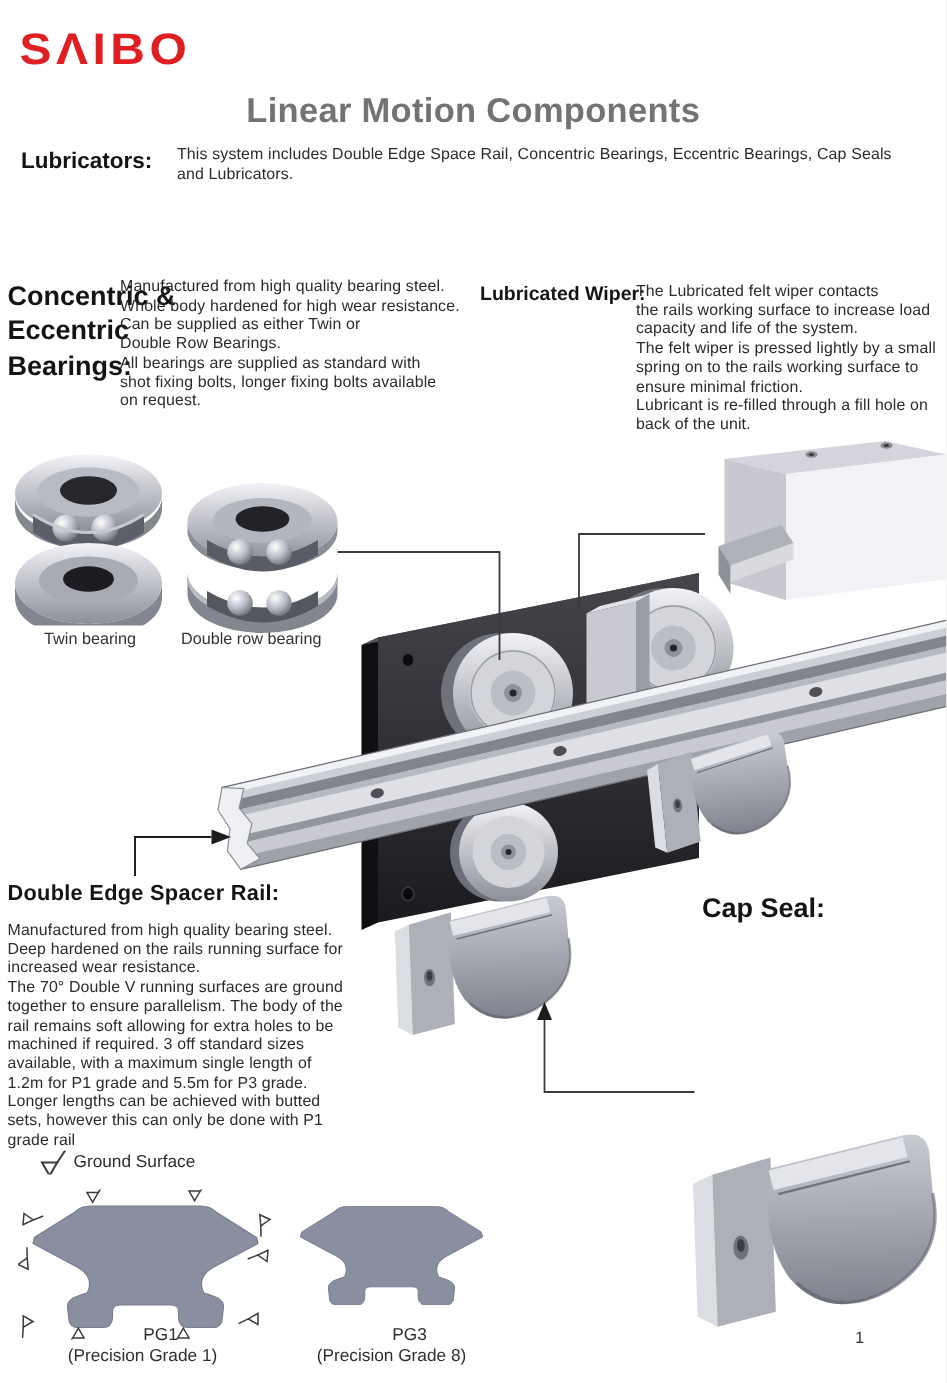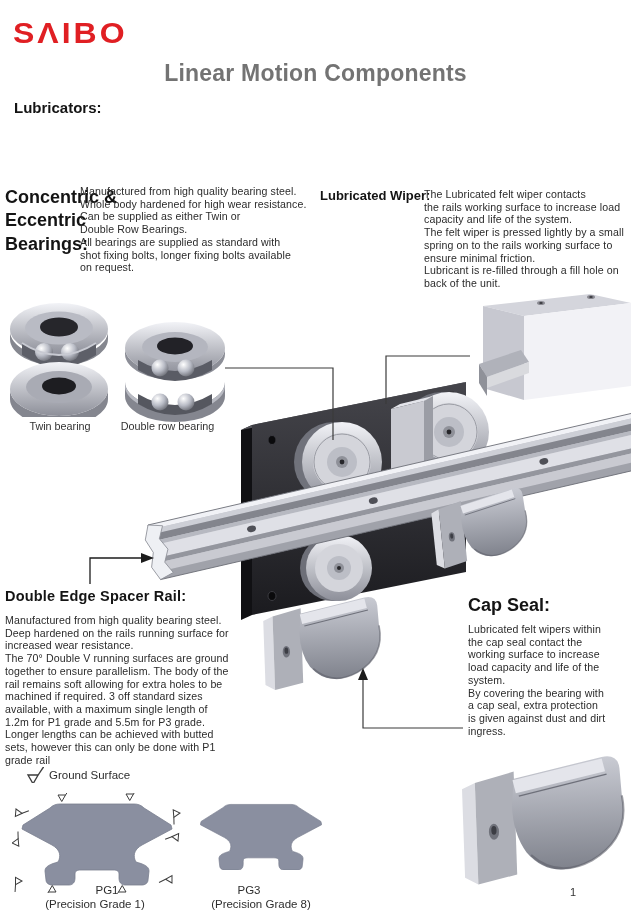--- a/index.html
+++ b/index.html
@@ -56,21 +56,21 @@
   .capseal-heading { left:468px; top:595px; font-size:18px; }
   .capseal-body    { left:468px; top:623px; width:162px; }
 
   .legend { left:26px; top:767px; display:flex; align-items:center; gap:5px;
             font-size:11.5px; color:#2e2e2e; }
 
   .pg-code { font-size:11.5px; color:#2e2e2e; text-align:center; }
   .pg-name { font-size:11.5px; color:#2e2e2e; text-align:center; }
   .pg1-code { left:15px;  top:884px; width:160px;padding-left:12px; }
   .pg1-name { left:10px;  top:898px; width:170px; }
-  .pg3-code { left:184px; top:884px; width:130px; }
+  .pg3-code { left:208px; top:884px; width:130px; }
   .pg3-name { left:191px; top:898px; width:140px; }
 
   .page-number { left:570px; top:886px; font-size:11px; color:#333; }
 
   svg { display:block; }
 </style>
 </head>
 <body>
 
 <div class="page">
@@ -109,20 +109,22 @@
         <path d="M7.5,0 L11.5,-6" stroke="#3c3c3c" stroke-width="1" fill="none"></path>
       </g>
     </defs>
   </svg>
 
   <div class="abs logo-saibo z2">SΛIBO</div>
   <div class="abs page-title z2">Linear Motion Components</div>
 
   <div class="abs construction-label sec-label z2">Lubricators:</div>
   <div class="abs construction-body body-text z2">
+    <div class="pre">This system includes Double Edge Space Rail, Concentric Bearings, Eccentric Bearings, Cap Seals
+and Lubricators.</div>
   </div>
 
   <div class="abs bearings-label sec-label pre z2">Concentric &amp;
 Eccentric
 Bearings:</div>
   <div class="abs bearings-body body-text pre z2">Manufactured from high quality bearing steel.
 Whole body hardened for high wear resistance.
 Can be supplied as either Twin or
 Double Row Bearings.
 All bearings are supplied as standard with
@@ -274,29 +276,20 @@
 together to ensure parallelism. The body of the
 rail remains soft allowing for extra holes to be
 machined if required. 3 off standard sizes
 available, with a maximum single length of
 1.2m for P1 grade and 5.5m for P3 grade.
 Longer lengths can be achieved with butted
 sets, however this can only be done with P1
 grade rail</div>
 
   <div class="abs capseal-heading sec-label z2">Cap Seal:</div>
-  <div class="abs capseal-body body-text pre z2">Lubricated felt wipers within
-the cap seal contact the
-working surface to increase
-load capacity and life of the
-system.
-By covering the bearing with
-a cap seal, extra protection
-is given against dust and dirt
-ingress.</div>
 
   <svg class="abs z1" style="left:438px; top:736px" width="193" height="186" viewBox="0 0 193 186">
     <use href="#capsealG" transform="translate(14,16) scale(1.45) rotate(-2)"></use>
   </svg>
 
   <div class="abs legend z2">
     <svg width="18" height="16" viewBox="0 0 18 16">
       <use href="#gsGlyph" transform="translate(2,8) scale(1.35)"></use>
     </svg>
     <span>Ground Surface</span>

